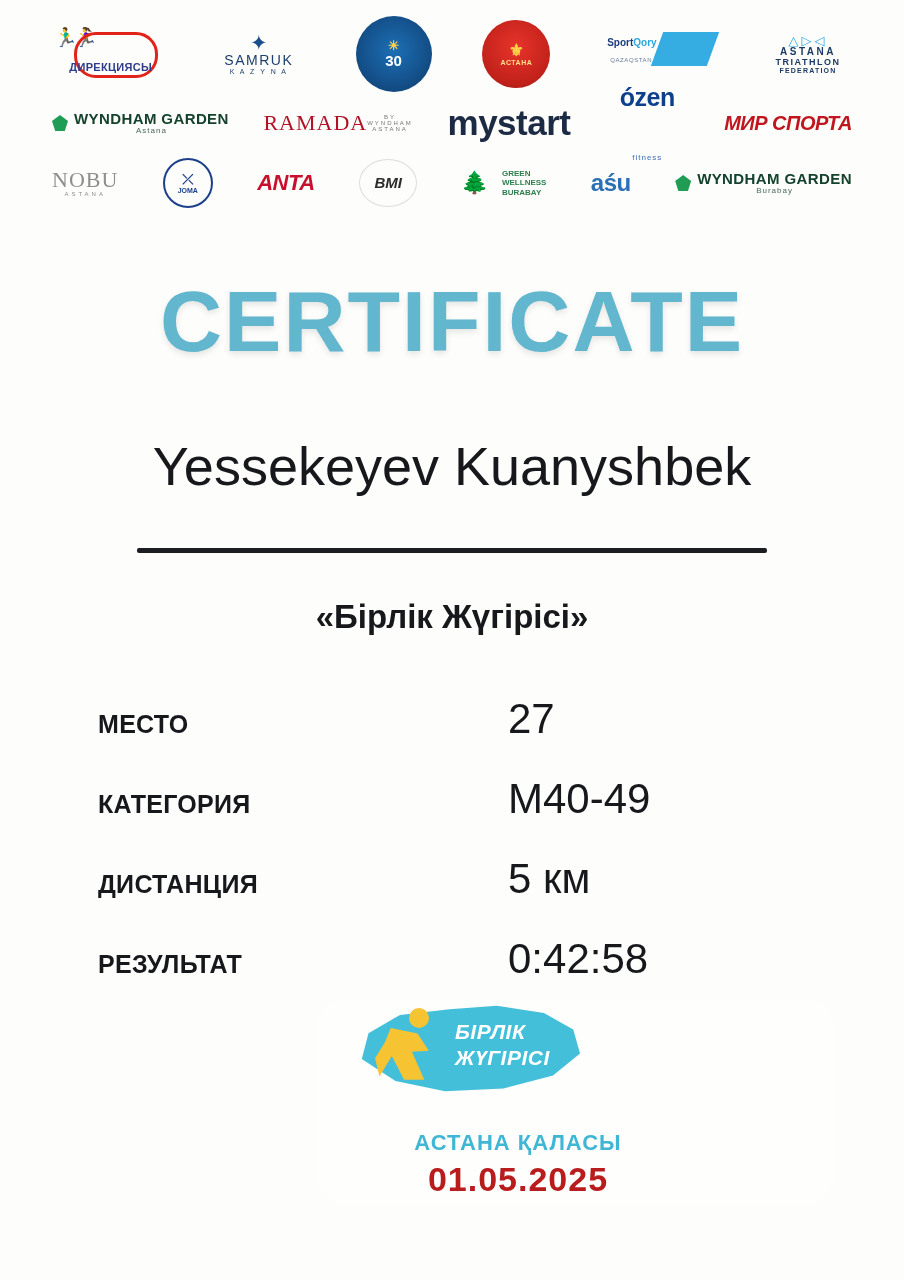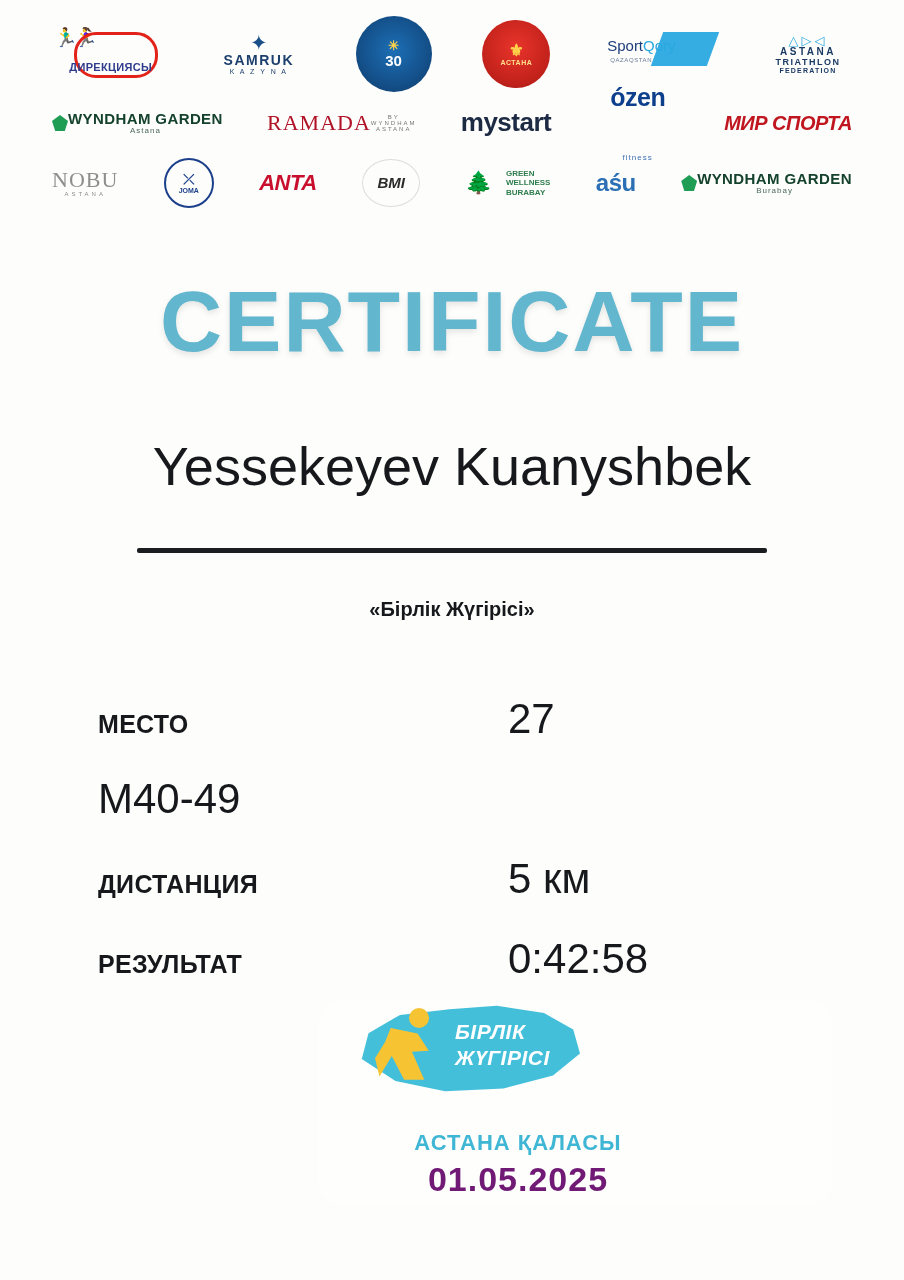--- a/index.html
+++ b/index.html
@@ -64,21 +64,21 @@
   }
   .lg-direk .figs {
     position: absolute; left: 2px; top: 2px;
     font-size: 19px; letter-spacing: -3px;
   }
   .lg-samruk {
     width: 92px; height: 62px;
     flex-direction: column; color: #1c3f6e;
   }
   .lg-samruk .bird { font-size: 21px; color: #1b4f8a; line-height: 1; }
-  .lg-samruk .t1 { font-size: 14px; font-weight: bold; letter-spacing: 1.5px; }
+  .lg-samruk .t1 { font-size: 14px; font-weight: normal; letter-spacing: 1.5px; }
   .lg-samruk .t2 { font-size: 7px; letter-spacing: 2px; }
   .lg-emblem {
     width: 76px; height: 76px; border-radius: 50%;
     background: radial-gradient(circle at 50% 45%, #1c6fb5 0%, #14508a 60%, #0d3a68 100%);
     color: #ffd24a; font-size: 8px; font-weight: bold;
     flex-direction: column;
   }
   .lg-emblem .sun { font-size: 13px; }
   .lg-emblem .num { font-size: 15px; color: #ffffff; }
   .lg-astana {
@@ -91,56 +91,56 @@
   .lg-sportqory {
     width: 112px; height: 56px; position: relative;
   }
   .lg-sportqory .para {
     position: absolute; right: 0; top: 6px;
     width: 56px; height: 34px; background: #2aa8e0;
     transform: skewX(-20deg); opacity: .95;
   }
   .lg-sportqory .tx {
     position: absolute; left: 6px; top: 12px;
-    font-size: 15px; font-weight: normal; color: #1d3d7a; text-align: right;
+    font-size: 10px; font-weight: bold; color: #1d3d7a; text-align: right;
   }
   .lg-sportqory .tx em { font-style: normal; color: #2aa8e0; }
   .lg-sportqory .sub {
     position: absolute; left: 9px; top: 31px;
     font-size: 6px; color: #6a7c99; letter-spacing: .6px;
   }
   .lg-atf {
     width: 88px; height: 62px; flex-direction: column; color: #1b3a64;
   }
   .lg-atf .tri { font-size: 13px; color: #2aa8e0; letter-spacing: 3px; }
   .lg-atf .l1 { font-size: 10px; font-weight: bold; letter-spacing: 2.5px; }
   .lg-atf .l2 { font-size: 9px; font-weight: bold; letter-spacing: 1.5px; }
   .lg-atf .l3 { font-size: 7px; font-weight: bold; letter-spacing: 1.2px; }
 
   
   .lg-wyndham1, .lg-wyndham2 {
-    display: flex; align-items: center; gap: 0; color: #1b4b33;
+    display: flex; align-items: center; gap: 6px; color: #1b4b33;
   }
   .lg-wyndham1 .mark, .lg-wyndham2 .mark {
     width: 16px; height: 16px; background: #1f9d55;
     clip-path: polygon(50% 0%, 100% 38%, 80% 100%, 20% 100%, 0% 38%);
   }
   .lg-wyndham1 .nm, .lg-wyndham2 .nm {
     font-size: 15px; font-weight: bold; letter-spacing: .4px; color: #14422c;
   }
   .lg-wyndham1 .sub, .lg-wyndham2 .sub {
     font-size: 8px; color: #4d6b5c; letter-spacing: 1px;
   }
   .lg-w-wrap { display: flex; flex-direction: column; }
   .lg-ramada { color: #b11226; width: 120px; }
   .lg-ramada .nm {
     font-size: 22px; font-family: "Liberation Serif", serif; letter-spacing: 1px;
   }
   .lg-ramada .sub { font-size: 6px; color: #777; letter-spacing: 2px; }
-  .lg-mystart { font-size: 26px; font-weight: bold; color: #1c2a44; letter-spacing: -.5px; }
+  .lg-mystart { font-size: 35px; font-weight: bold; color: #1c2a44; letter-spacing: -.5px; }
   .lg-ozen { flex-direction: column; color: #0d3f8c; gap: 44px; }
   .lg-ozen .nm { font-size: 25px; font-weight: bold; letter-spacing: -.5px; }
   .lg-ozen .sub { font-size: 8px; color: #3d6fb5; letter-spacing: 1px; }
   .lg-mir { font-size: 20px; font-weight: bold; color: #c0161f; font-style: italic; letter-spacing: -.5px; }
 
   
   .lg-nobu { flex-direction: column; color: #8e8e8e; justify-content: flex-end; }
   .lg-nobu .nm { font-size: 22px; font-family: "Liberation Serif", serif; letter-spacing: 1px; }
   .lg-nobu .sub { font-size: 6px; letter-spacing: 3px; }
   .lg-joma {
@@ -191,21 +191,21 @@
     width: 630px;
     height: 5px;
     background: #1b1d21;
     border-radius: 2px;
   }
   .event-name {
     position: absolute;
     top: 598px;
     left: 0; right: 0;
     text-align: center;
-    font-size: 20px;
+    font-size: 33px;
     font-weight: bold;
     color: #16181c;
   }
 
   
   .results {
     position: absolute;
     top: 695px;
     left: 98px;
     width: 700px;
@@ -285,21 +285,21 @@
     color: #3fb6d4;
     letter-spacing: 1px;
   }
   .date {
     position: absolute;
     left: 318px; top: 1160px;
     width: 400px;
     text-align: center;
     font-size: 34px;
     font-weight: bold;
-    color: #701a75;
+    color: #b91c1c;
     letter-spacing: 1px;
   }
 </style>
 </head>
 <body>
 
 <div class="certificate">
 
   <div class="sponsors">
 
@@ -405,20 +405,21 @@
   <div class="participant">Yessekeyev Kuanyshbek</div>
   <div class="divider"></div>
   <div class="event-name">«Бірлік Жүгірісі»</div>
 
   <div class="results">
     <div class="result-row">
       <div class="result-label">МЕСТО</div>
       <div class="result-value">27</div>
     </div>
     <div class="result-row">
+      <div class="result-label">КАТЕГОРИЯ</div>
       <div class="result-value">M40-49</div>
     </div>
     <div class="result-row">
       <div class="result-label">ДИСТАНЦИЯ</div>
       <div class="result-value">5 км</div>
     </div>
     <div class="result-row">
       <div class="result-label">РЕЗУЛЬТАТ</div>
       <div class="result-value">0:42:58</div>
     </div>

